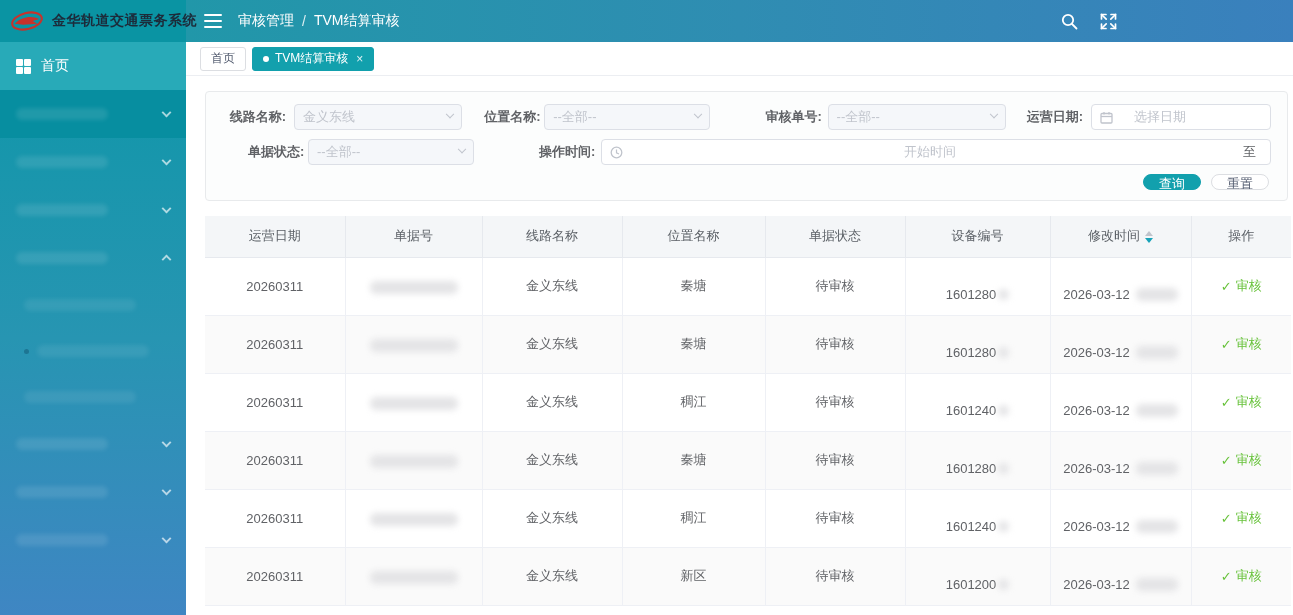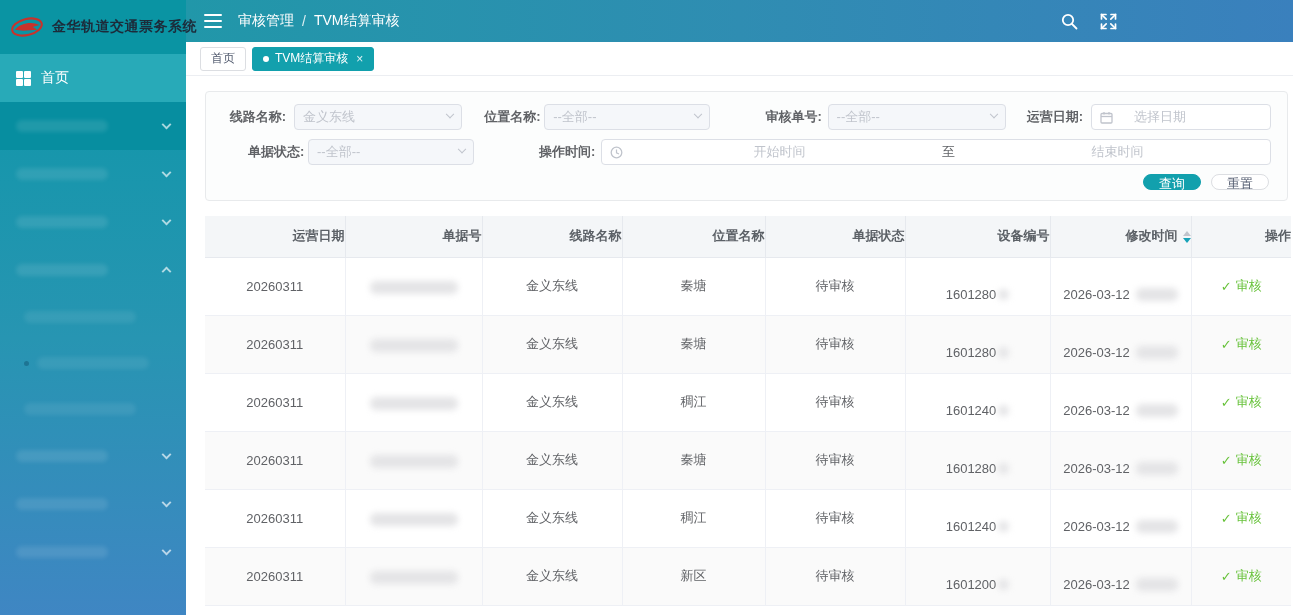--- a/index.html
+++ b/index.html
@@ -3,21 +3,21 @@
 <meta charset="utf-8">
 <style>
   * { margin:0; padding:0; box-sizing:border-box; }
   html,body { width:1293px; height:615px; overflow:hidden;
     font-family:"Liberation Sans","DejaVu Sans",sans-serif; background:#fff; }
   .app { display:flex; width:1293px; height:615px; }
 
   
   .sidebar { width:186px; height:615px; flex:0 0 186px;
     background:linear-gradient(180deg,#0b97a7 0%,#2795b2 55%,#3f86c3 100%); position:relative; }
-  .logo-bar { height:54px; background:#0a94a3; display:flex; align-items:center; padding:0 10px; }
+  .logo-bar { height:42px; background:#0a94a3; display:flex; align-items:center; padding:0 10px; }
   .logo-mark { width:34px; height:26px; margin-right:8px; flex:0 0 auto; }
   .logo-title { font-size:14px; font-weight:bold; color:#1c2b3a; letter-spacing:.5px; white-space:nowrap; }
   .side-item { height:48px; display:flex; align-items:center; padding:0 16px; position:relative; color:#fff; cursor:pointer; }
   .side-item.home { background:#28aab8; font-size:14px; }
   .side-item.active-group { background:#078ea0; }
   .home-ico { width:15px; height:15px; display:grid; grid-template-columns:7px 7px; grid-template-rows:7px 7px; gap:1px; margin-right:10px; }
   .home-ico i { background:#fff; border-radius:1px; }
   .chev { position:absolute; right:16px; top:50%; width:7px; height:7px;
     border-right:2px solid rgba(255,255,255,.65); border-bottom:2px solid rgba(255,255,255,.65); }
   .chev.down { transform:translateY(-70%) rotate(45deg); }
@@ -65,22 +65,22 @@
   .date-ctrl { flex:1 1 auto; min-width:180px; color:#c0c4cc; gap:21px; }
   .range-ctrl { flex:1 1 auto; color:#c0c4cc; gap:12px; }
   .range-half { flex:1 1 0; text-align:center; }
   .range-sep { color:#606266; font-size:13px; padding:0 6px; }
   .actions { display:flex; justify-content:flex-end; gap:10px; padding-right:2px; }
   .btn { height:16px; padding:0 15px; font-size:13px; border-radius:12px; cursor:pointer; border:1px solid #dcdee2; background:#fff; color:#515a6e; font-family:inherit; }
   .btn.primary { background:#12a0ad; border-color:#12a0ad; color:#fff; }
 
   
   table { border-collapse:collapse; margin-top:15px; table-layout:fixed; width:1086px; }
-  thead th { background:#f4f6f8; height:41px; font-size:13px; color:#5b6066; font-weight:bold;
-    border-right:1px solid #e6e9ee; border-bottom:1px solid #e6e9ee; text-align:right; }
+  thead th { background:#f4f6f8; height:41px; font-size:13px; color:#5b6066; font-weight:normal;
+    border-right:1px solid #e6e9ee; border-bottom:1px solid #e6e9ee; text-align:center; }
   thead th:last-child { border-right:none; }
   tbody td { height:58px; font-size:13px; color:#606266; text-align:center;
     border-right:1px solid #eef0f5; border-bottom:1px solid #eef0f5; }
   tbody td:last-child { border-right:none; }
   tbody tr:nth-child(even) td { background:#fafafa; }
   .c1{width:140px}.c2{width:137px}.c3{width:140px}.c4{width:143px}.c5{width:140px}.c6{width:145px}.c7{width:141px}.c8{width:100px}
   .sort-wrap { display:inline-flex; flex-direction:column; vertical-align:middle; margin-left:5px; gap:2px; }
   .caret-up { width:0; height:0; border-left:4px solid transparent; border-right:4px solid transparent; border-bottom:5px solid #c0c4cc; cursor:pointer; }
   .caret-down { width:0; height:0; border-left:4px solid transparent; border-right:4px solid transparent; border-top:5px solid #17a2b8; cursor:pointer; }
   .redact { display:inline-block; height:13px; border-radius:6px; background:#e4e4e6; filter:blur(3px); vertical-align:middle; }
@@ -254,21 +254,20 @@
           <div class="sp2"></div>
           <div class="fgroup" style="flex:1 1 auto;">
             <label class="flabel lab3">操作时间:</label>
             <div class="ctrl range-ctrl">
               <svg width="13" height="13" viewBox="0 0 13 13">
                 <circle cx="6.5" cy="6.5" r="5.3" fill="none" stroke="#c0c4cc" stroke-width="1.3"></circle>
                 <path d="M6.5 3.5 L6.5 6.8 L9 8" fill="none" stroke="#c0c4cc" stroke-width="1.2"></path>
               </svg>
               <span class="range-half ph">开始时间</span>
               <span class="range-sep">至</span>
-              <span class="range-half ph">结束时间</span>
             </div>
           </div>
         </div>
 
         <div class="actions">
           <button class="btn primary">查询</button>
           <button class="btn">重置</button>
         </div>
       </section>
 

